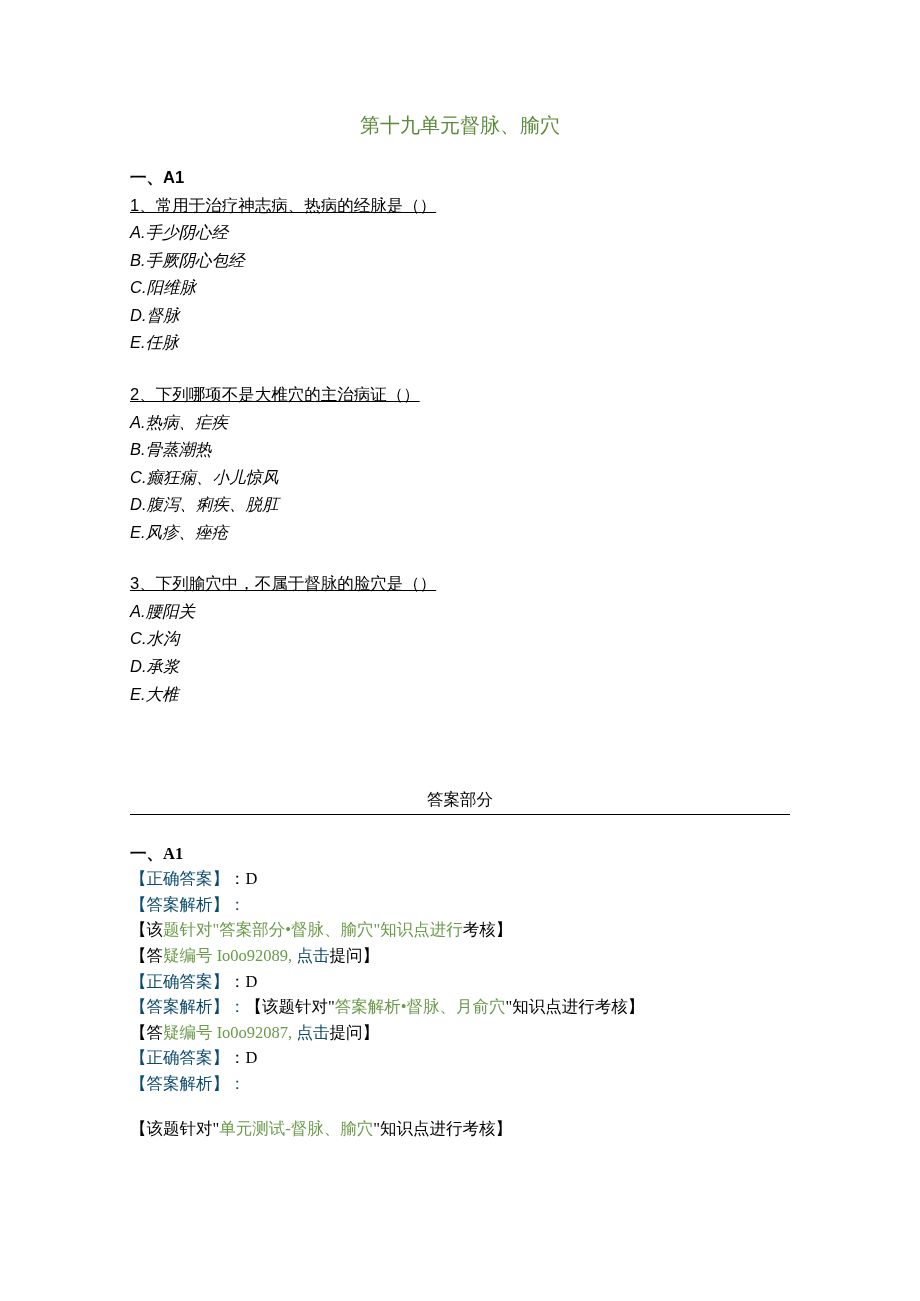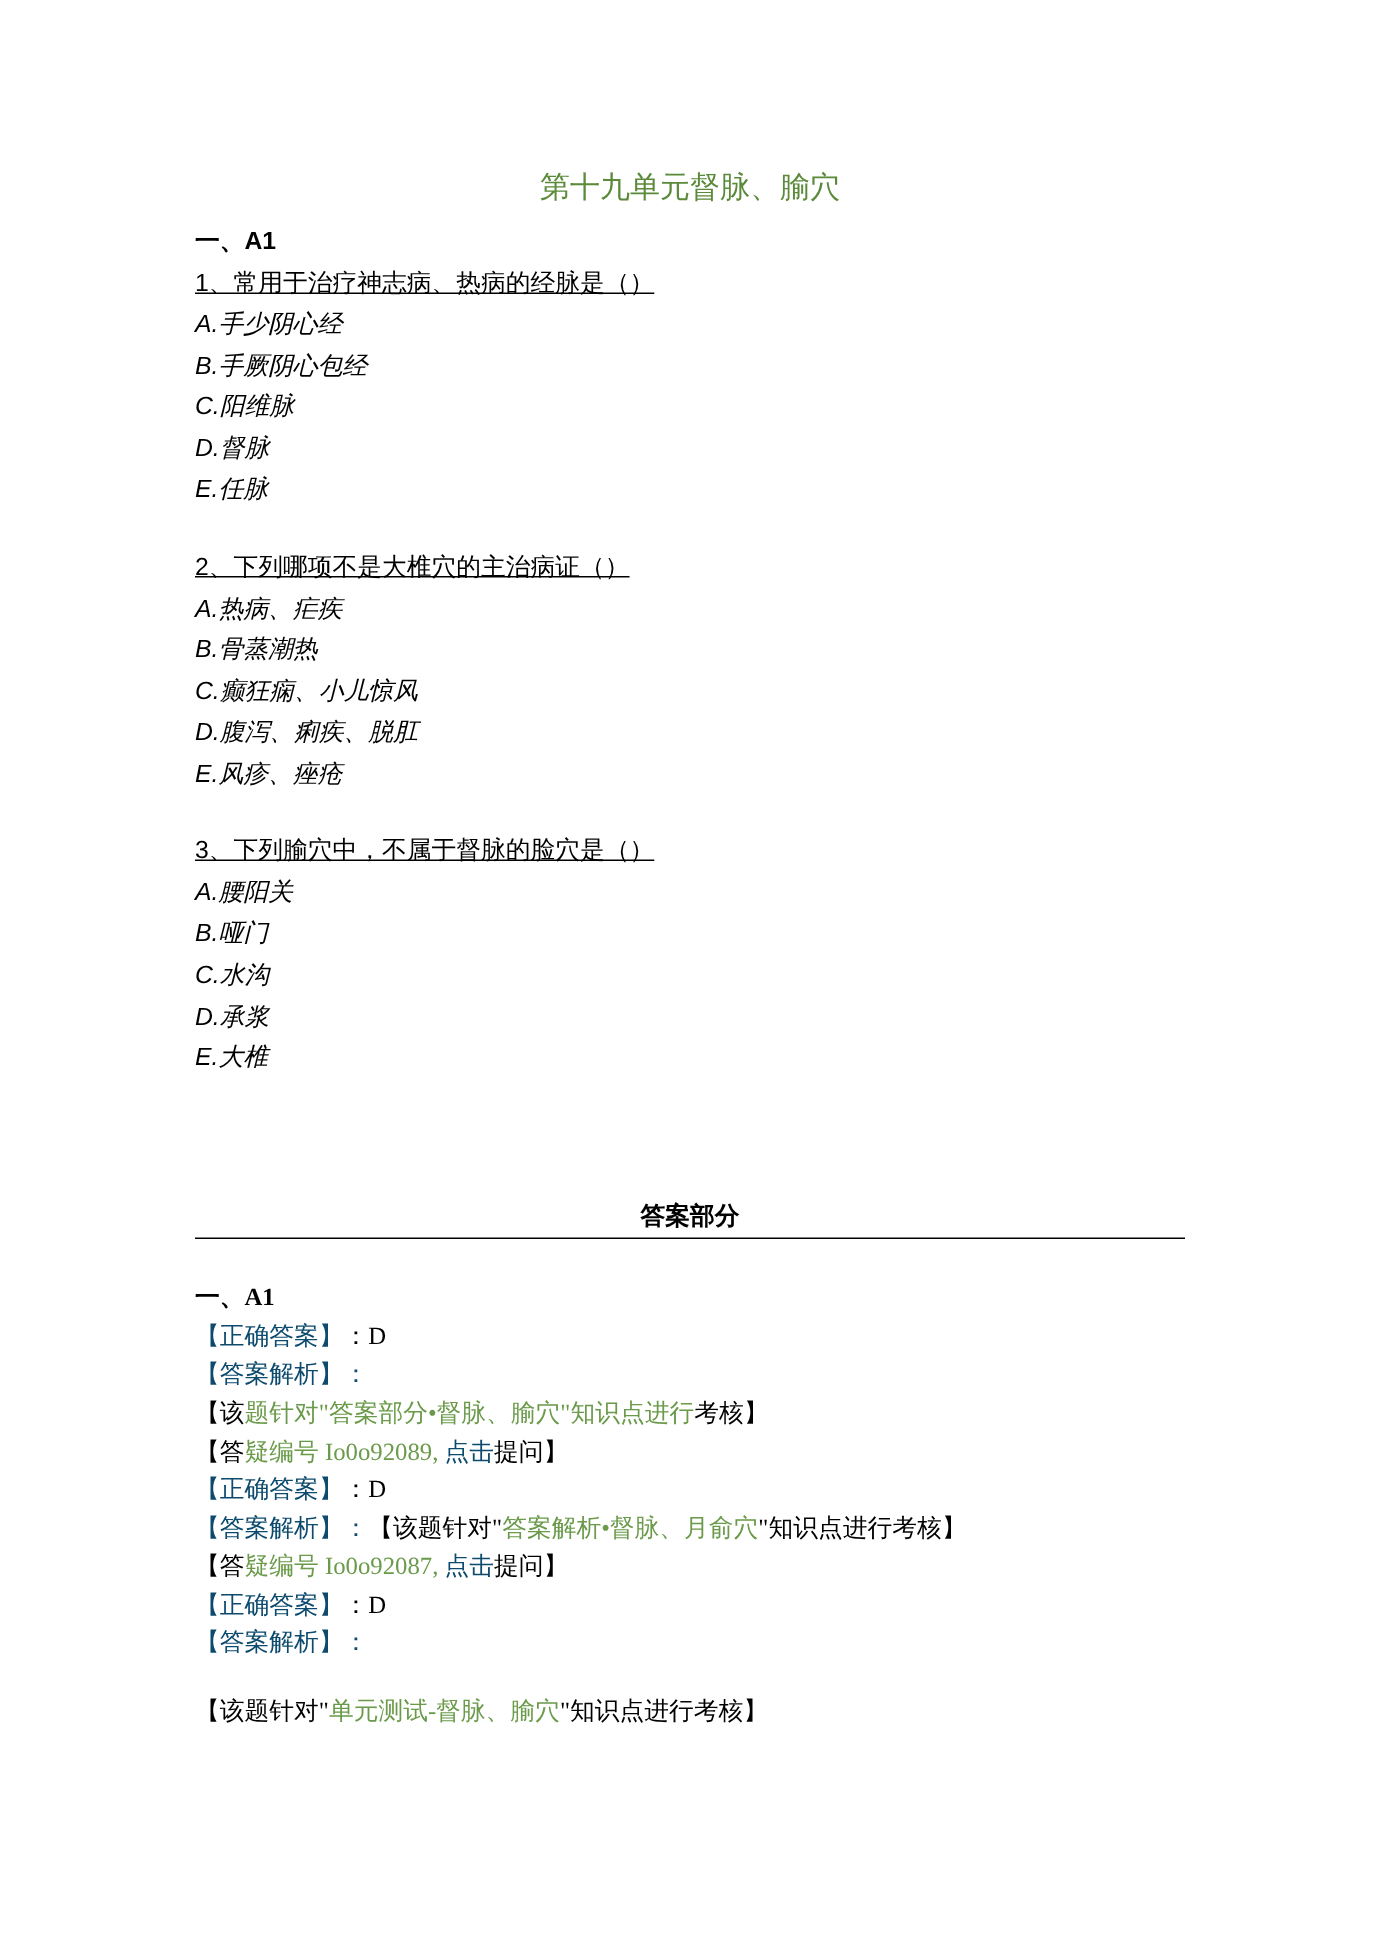--- a/index.html
+++ b/index.html
@@ -12,38 +12,38 @@
   .page {
     padding: 110px 130px 60px 130px;
     font-size: 16.5px;
     line-height: 1.55;
     color: #000000;
   }
   .title {
     text-align: center;
     color: #5a8a3a;
     font-size: 20px;
-    margin-bottom: 8px;
+    margin-bottom: 24px;
   }
   .section-heading {
     font-weight: bold;
   }
   .question-block {
     margin-bottom: 26px;
   }
   .question-stem {
     margin-top: 2px;
     text-decoration: underline;
   }
   .option {
     margin-top: 2px;
     font-style: italic;
   }
   .answers-header {
-    font-weight: bold;
+    font-weight: normal;
     text-align: center;
     margin-top: 80px;
   }
   .answers-hr {
     border: none;
     border-top: 1px solid #000000;
     margin: 1px 0 0 0;
   }
   .answers-body {
     margin-top: 26px;
@@ -77,21 +77,20 @@
     <div class="option">A.热病、疟疾</div>
     <div class="option">B.骨蒸潮热</div>
     <div class="option">C.癫狂痫、小儿惊风</div>
     <div class="option">D.腹泻、痢疾、脱肛</div>
     <div class="option">E.风疹、痤疮</div>
   </div>
 
   <div class="question-block">
     <div class="question-stem">3、下列腧穴中，不属于督脉的脸穴是（）</div>
     <div class="option">A.腰阳关</div>
-    <div class="option">B.哑门</div>
     <div class="option">C.水沟</div>
     <div class="option">D.承浆</div>
     <div class="option">E.大椎</div>
   </div>
 
   <div class="answers-header">答案部分</div>
   <hr class="answers-hr">
 
   <div class="answers-body">
     <div class="bold">一、A1</div>

